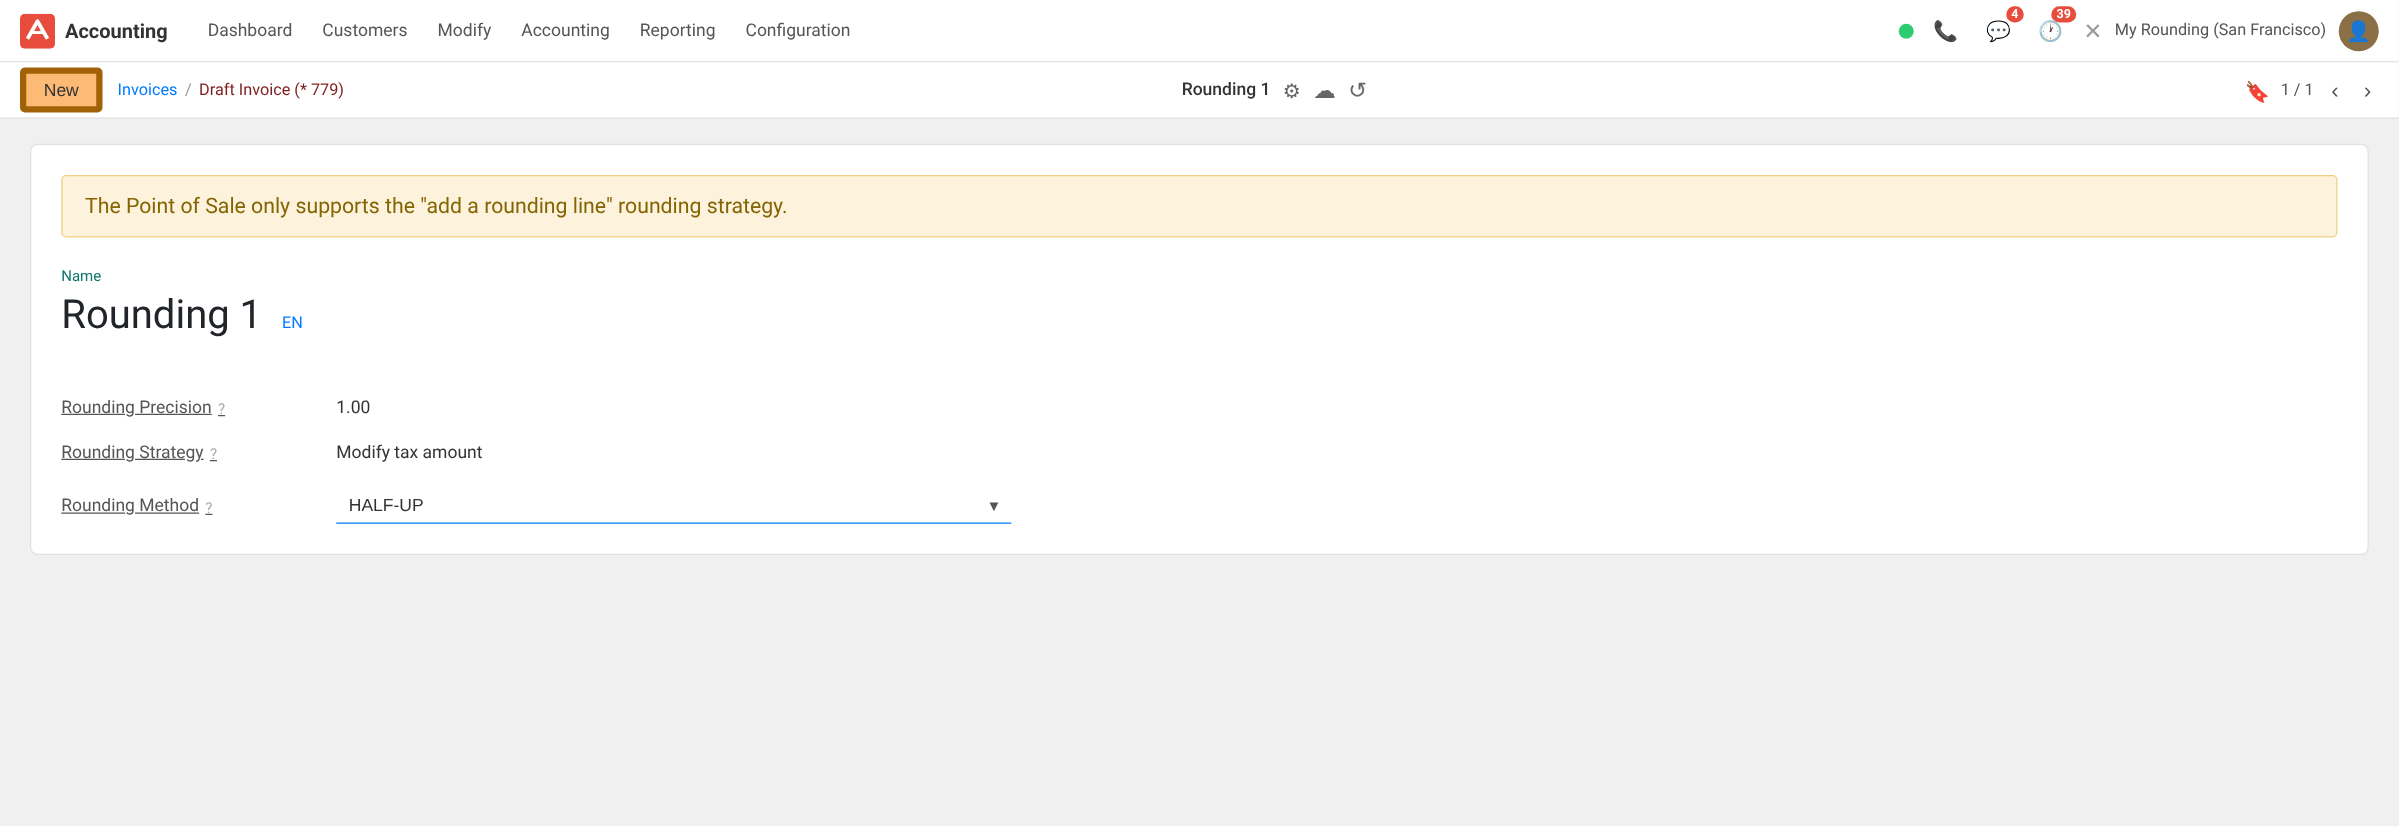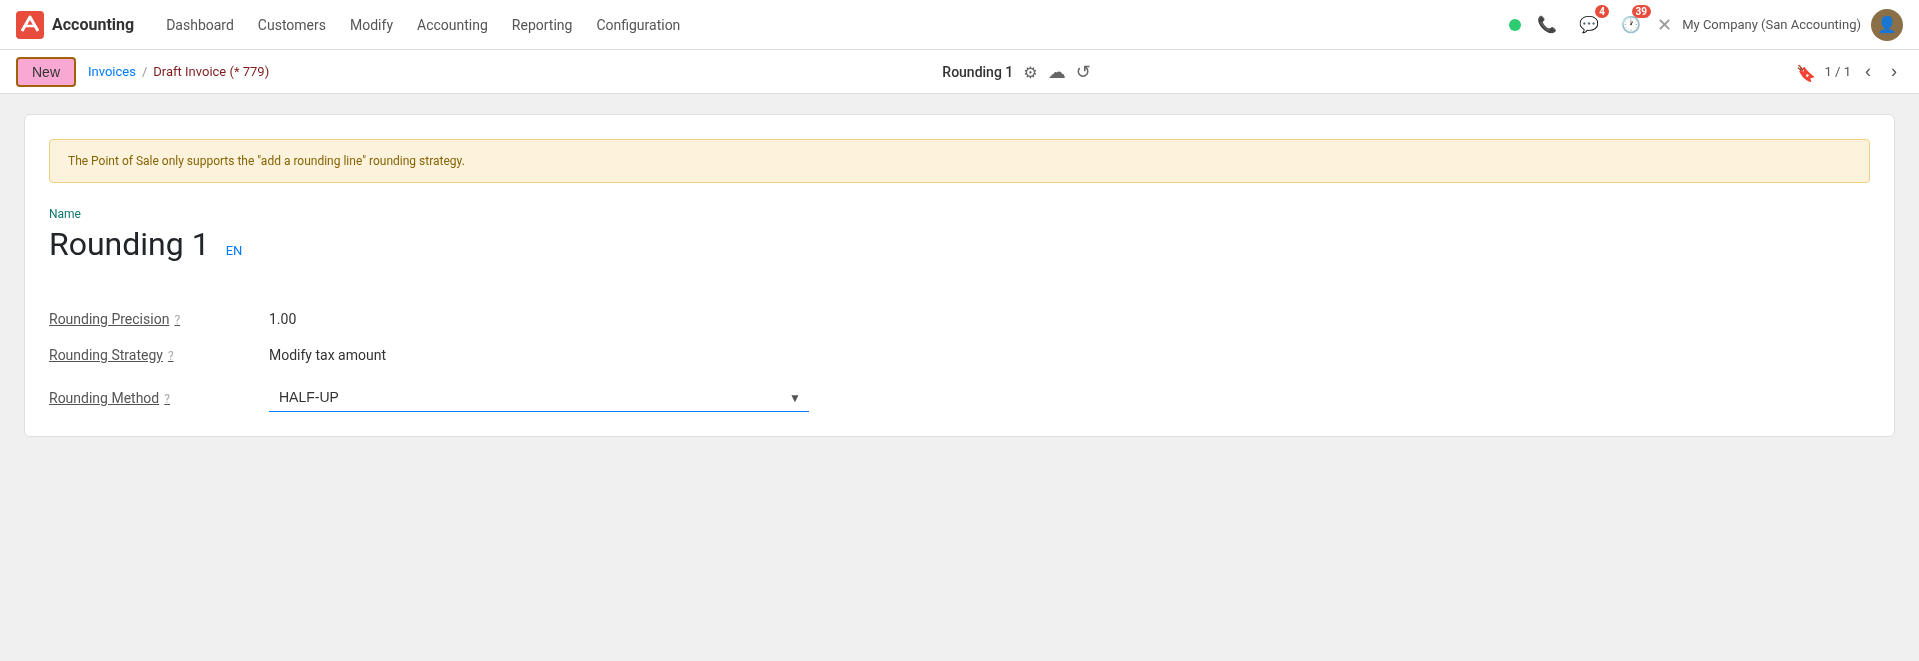--- a/index.html
+++ b/index.html
@@ -101,22 +101,22 @@
     .actionbar {
       background: #fff;
       display: flex;
       align-items: center;
       padding: 4px 16px;
       border-bottom: 1px solid #ddd;
       min-height: 44px;
       gap: 12px;
     }
     .btn-new {
-      border: 2px solid #a16207;
-      background: #f9a8d4;
+      border: 5px solid #a16207;
+      background: #fdba74;
       padding: 5px 14px;
       border-radius: 4px;
       cursor: pointer;
       font-size: 14px;
       color: #333;
       white-space: nowrap;
     }
     .breadcrumb {
       display: flex;
       align-items: center;
@@ -176,21 +176,21 @@
       border-radius: 6px;
       border: 1px solid #e0e0e0;
       padding: 24px;
     }
     .alert-warning {
       background: #fdf3dc;
       border: 1px solid #f0d080;
       border-radius: 4px;
       padding: 14px 18px;
       margin-bottom: 24px;
-      font-size: 12px;
+      font-size: 17px;
       color: #856404;
     }
     .field-label {
       font-size: 12px;
       color: #0f766e;
       margin-bottom: 4px;
     }
     .record-name {
       font-size: 32px;
       font-weight: 400;
@@ -303,21 +303,21 @@
 
     <div class="nav-icon-btn">
       <span class="icon-clock"></span>
       <span class="badge">39</span>
     </div>
 
     <div class="close-icon-btn">
       <span>✕</span>
     </div>
 
-    <span class="company-name">My Company (San Accounting)</span>
+    <span class="company-name">My Rounding (San Francisco)</span>
 
     <div class="avatar">
       <span>👤</span>
     </div>
   </div>
 </nav>
 
 <div class="actionbar">
   <button class="btn-new">New</button>
 

